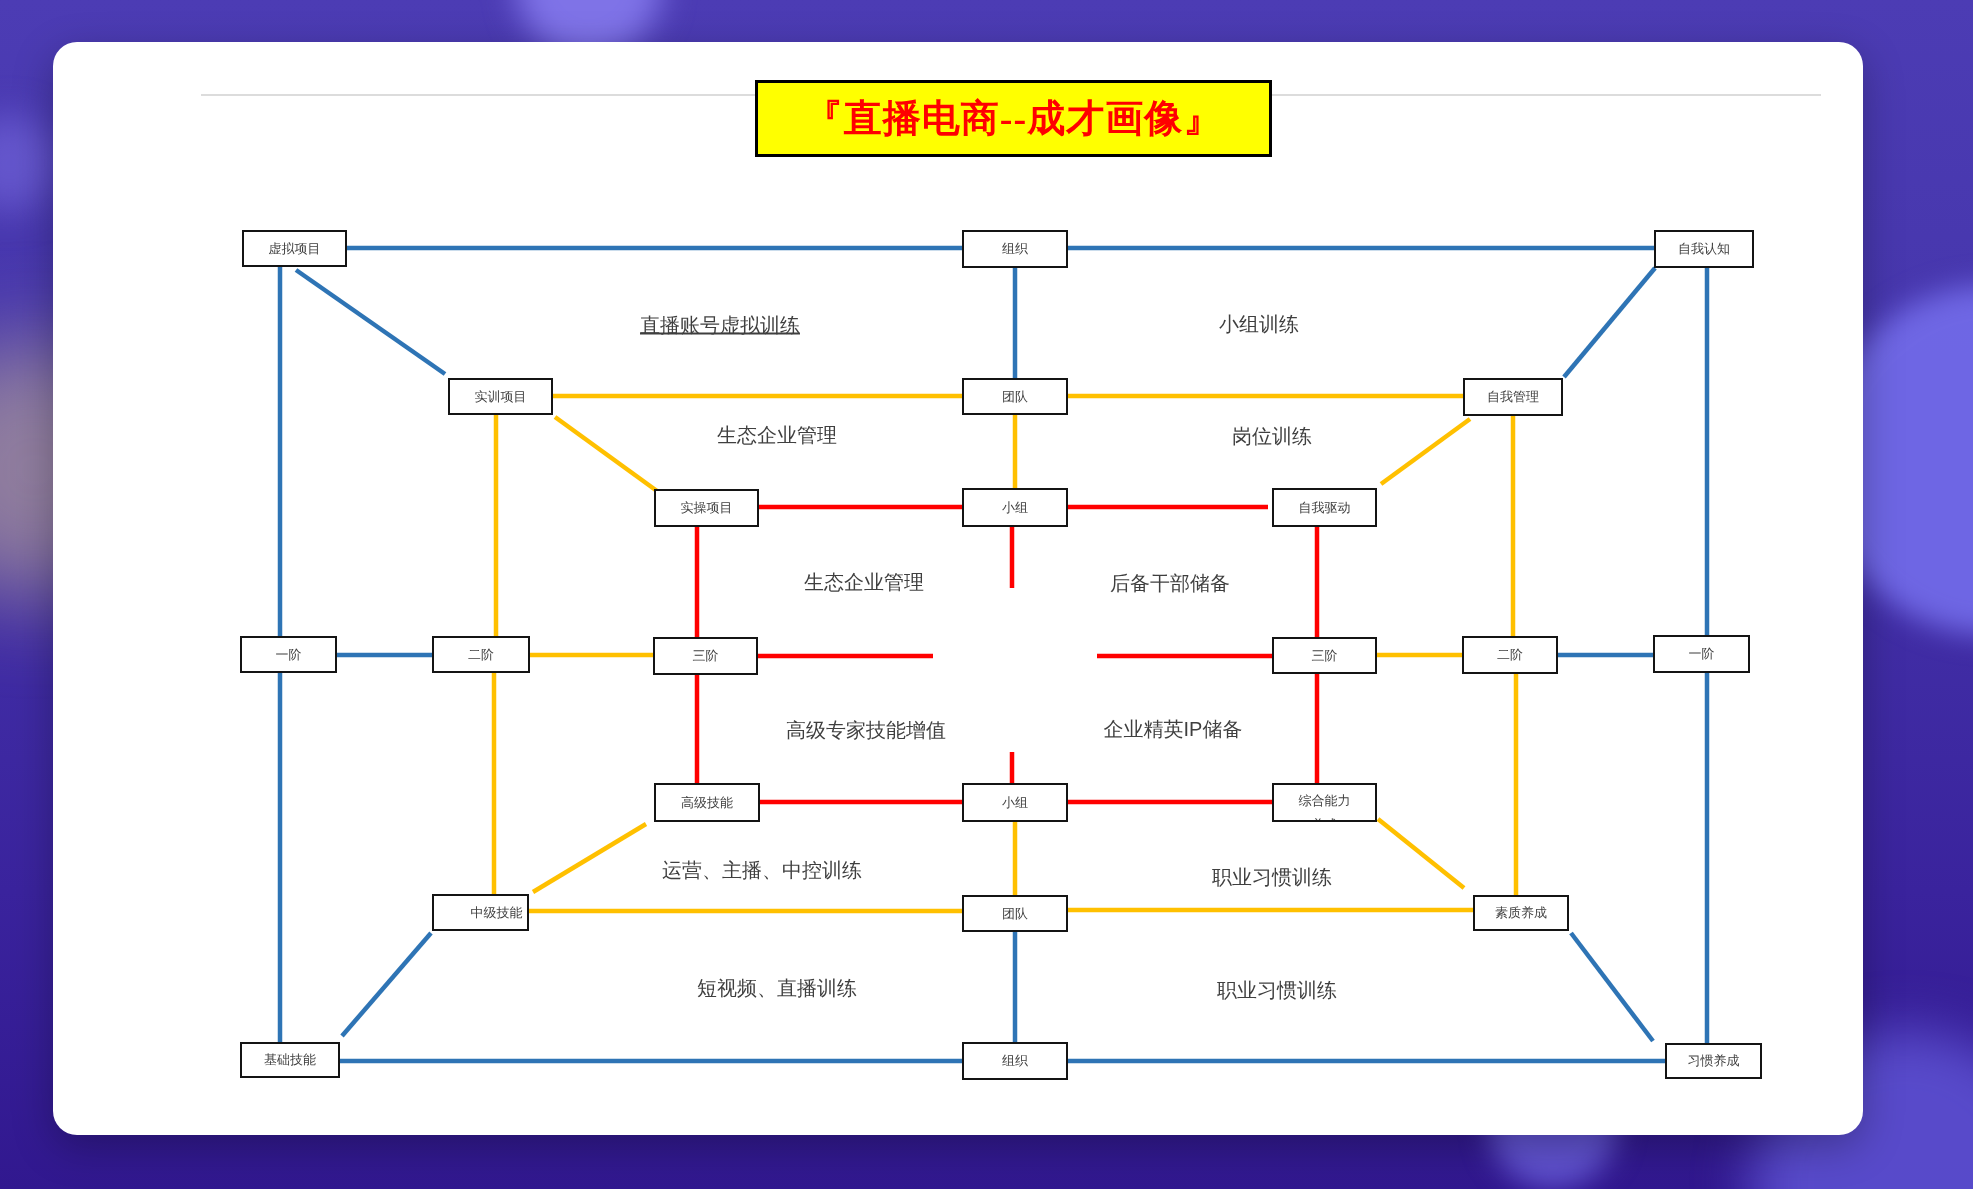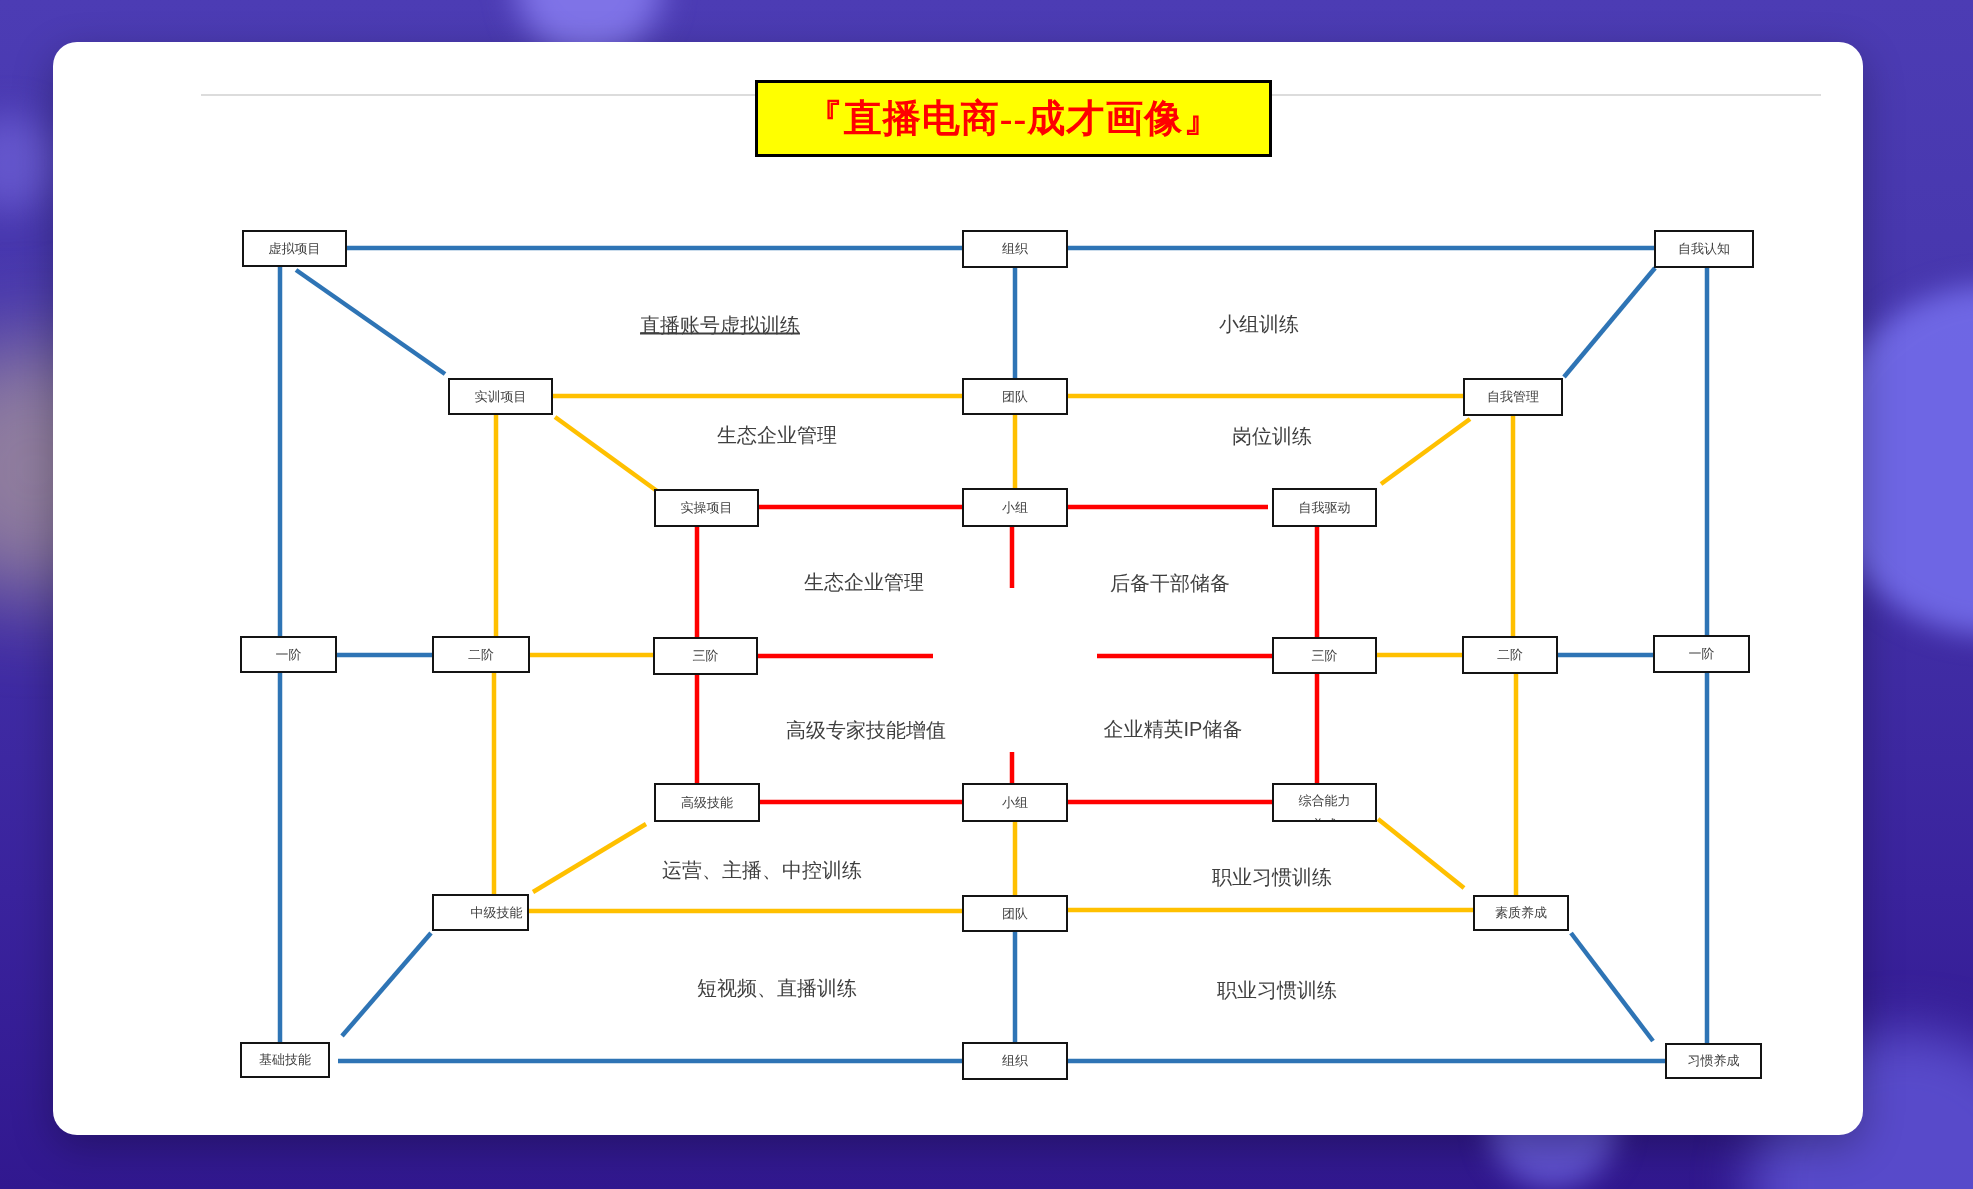--- a/index.html
+++ b/index.html
@@ -184,21 +184,21 @@
       </div>
       <div class="node" style="left: 432px; top: 894px; width: 97px; height: 37px; padding-left: 32px;">
         <span class="nl">中级技能</span>
       </div>
       <div class="node" style="left: 962px; top: 895px; width: 106px; height: 37px;">
         <span class="nl">团队</span>
       </div>
       <div class="node" style="left: 1473px; top: 895px; width: 96px; height: 36px;">
         <span class="nl">素质养成</span>
       </div>
-      <div class="node" style="left: 240px; top: 1042px; width: 90px; height: 36px;">
+      <div class="node" style="left: 240px; top: 1042px; width: 100px; height: 36px;">
         <span class="nl">基础技能</span>
       </div>
       <div class="node" style="left: 962px; top: 1042px; width: 106px; height: 38px;">
         <span class="nl">组织</span>
       </div>
       <div class="node" style="left: 1665px; top: 1043px; width: 97px; height: 36px;">
         <span class="nl">习惯养成</span>
       </div>
     </div>
 

